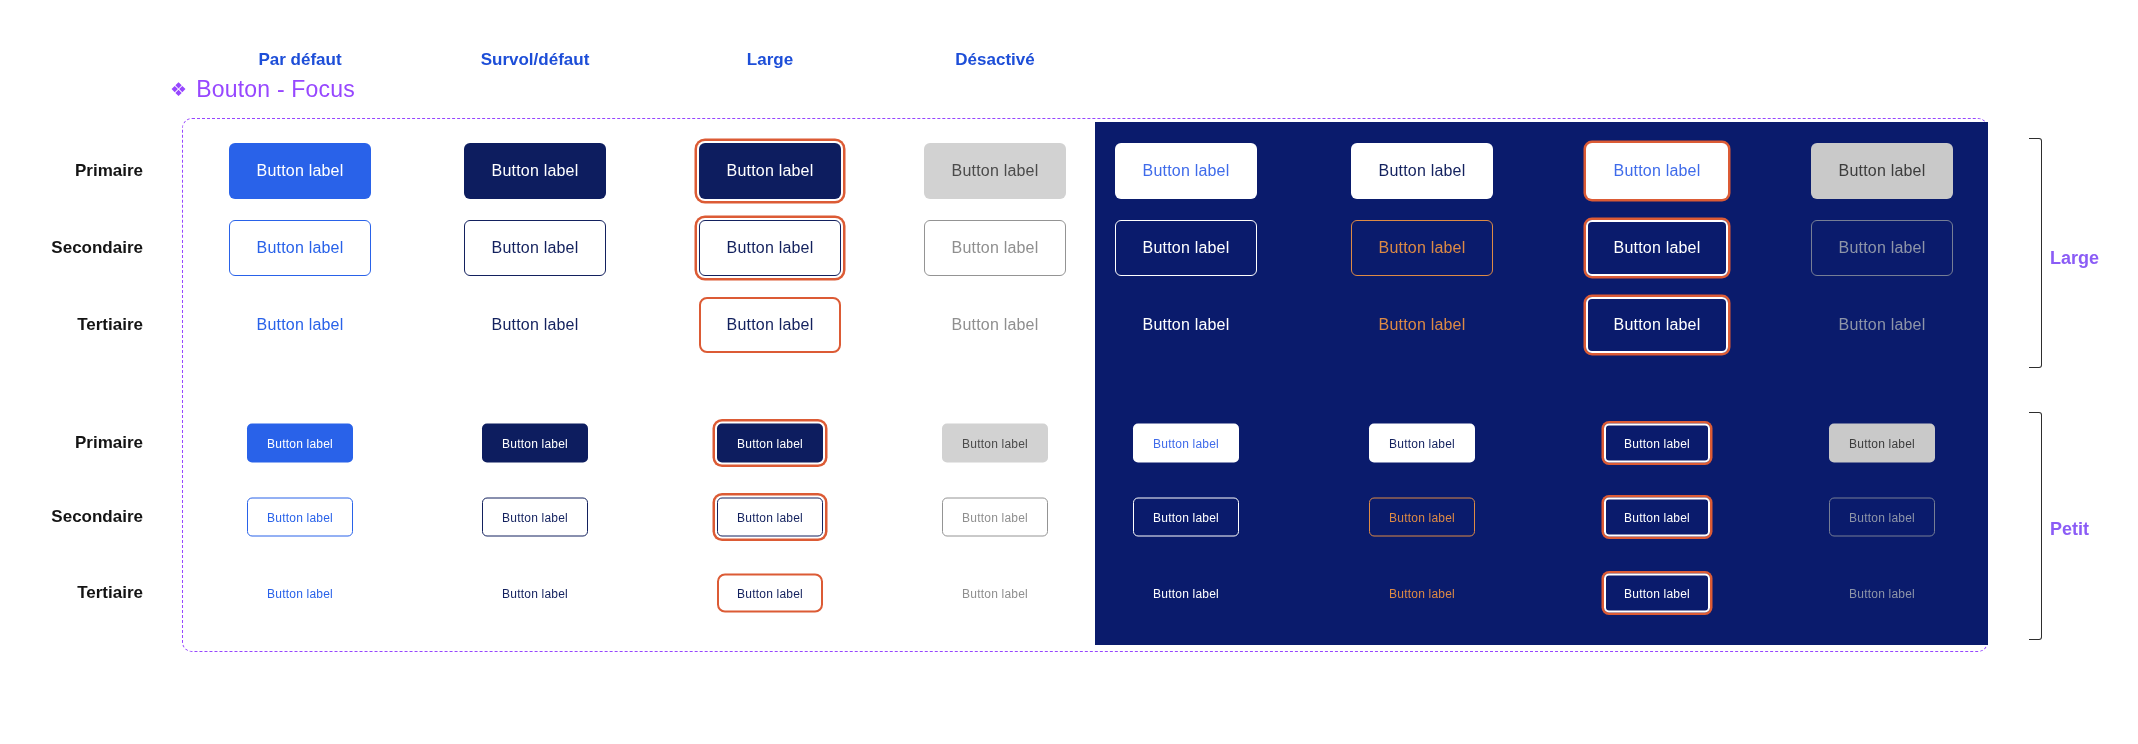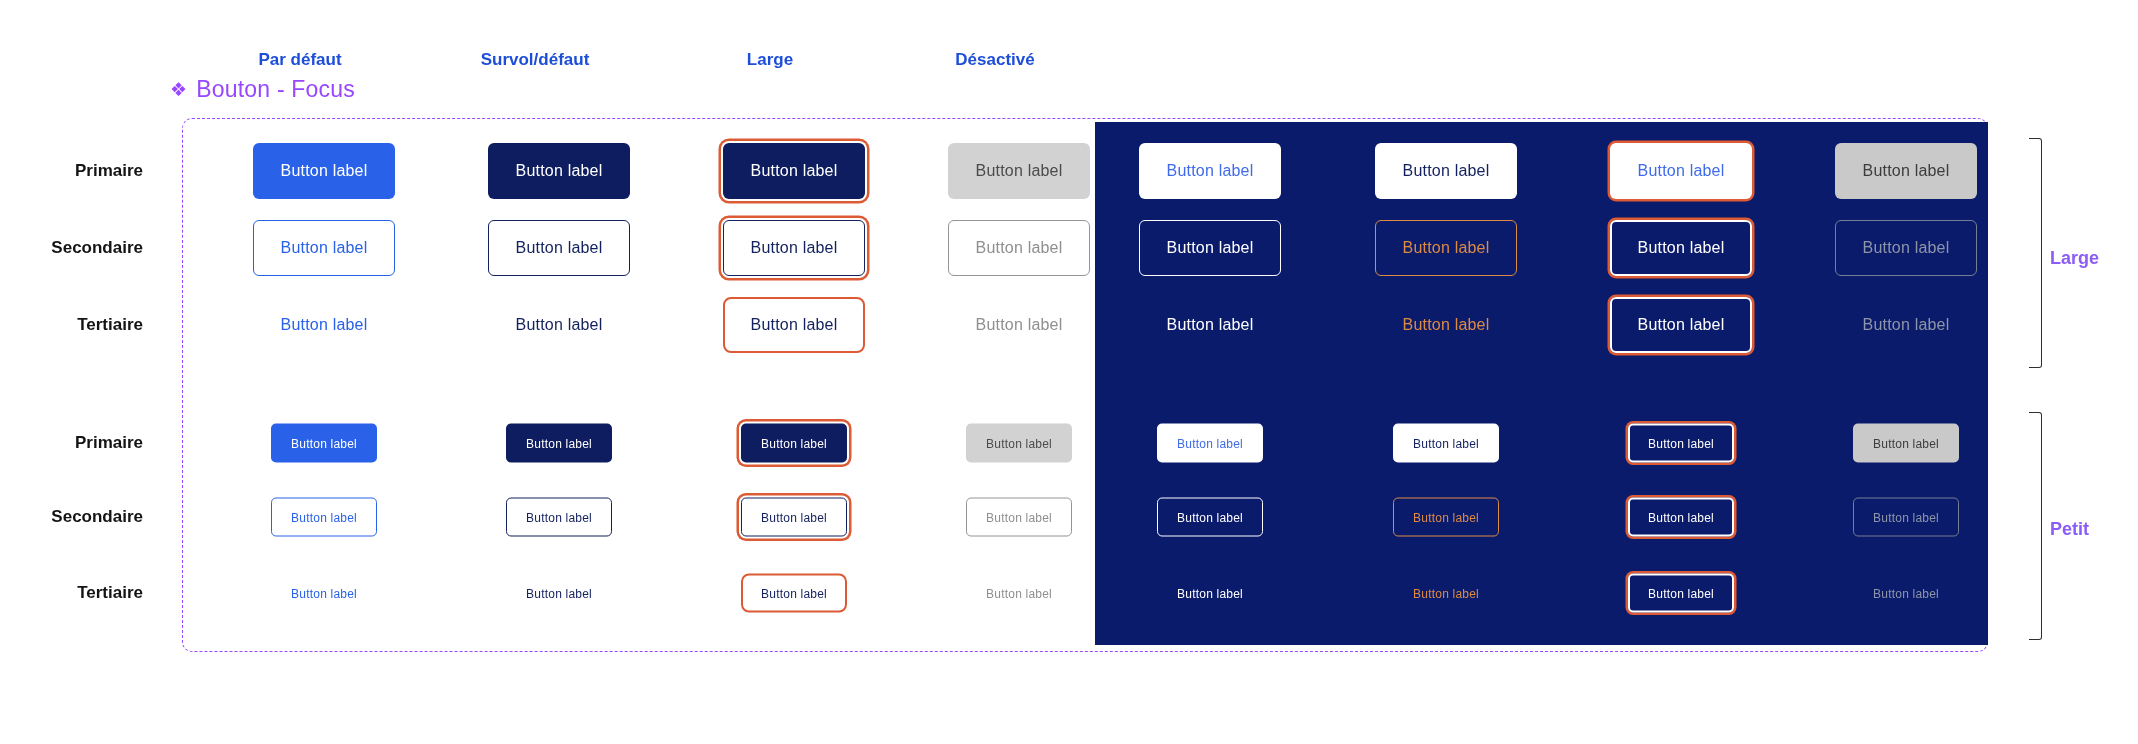--- a/index.html
+++ b/index.html
@@ -21,21 +21,21 @@
   
   .col-header{position:absolute;top:60px;transform:translate(-50%,-50%);
               font-size:17px;font-weight:700;color:#1d4ed8;white-space:nowrap;}
   
   .row-label{position:absolute;width:110px;text-align:right;transform:translateY(-50%);left:33px;
              font-size:17px;font-weight:700;color:#141414;white-space:nowrap;}
 
   
   .btn{position:absolute;transform:translate(-50%,-50%);display:flex;align-items:center;justify-content:center;
        width:142px;height:56px;border-radius:6px;font-size:16px;letter-spacing:.2px;
-       box-sizing:border-box;white-space:nowrap;cursor:pointer;margin-left:24px;}
+       box-sizing:border-box;white-space:nowrap;cursor:pointer;}
   .sm{width:106px;height:39px;border-radius:5px;font-size:12px;}
 
   
   .c1{left:300px}.c2{left:535px}.c3{left:770px}.c4{left:995px}
   .c5{left:1186px}.c6{left:1422px}.c7{left:1657px}.c8{left:1882px}
   
   .r1{top:171px}.r2{top:248px}.r3{top:325px}.r4{top:443px}.r5{top:517px}.r6{top:593px}
 
   
   .lpd{background:#2962E9;color:#ffffff;}

